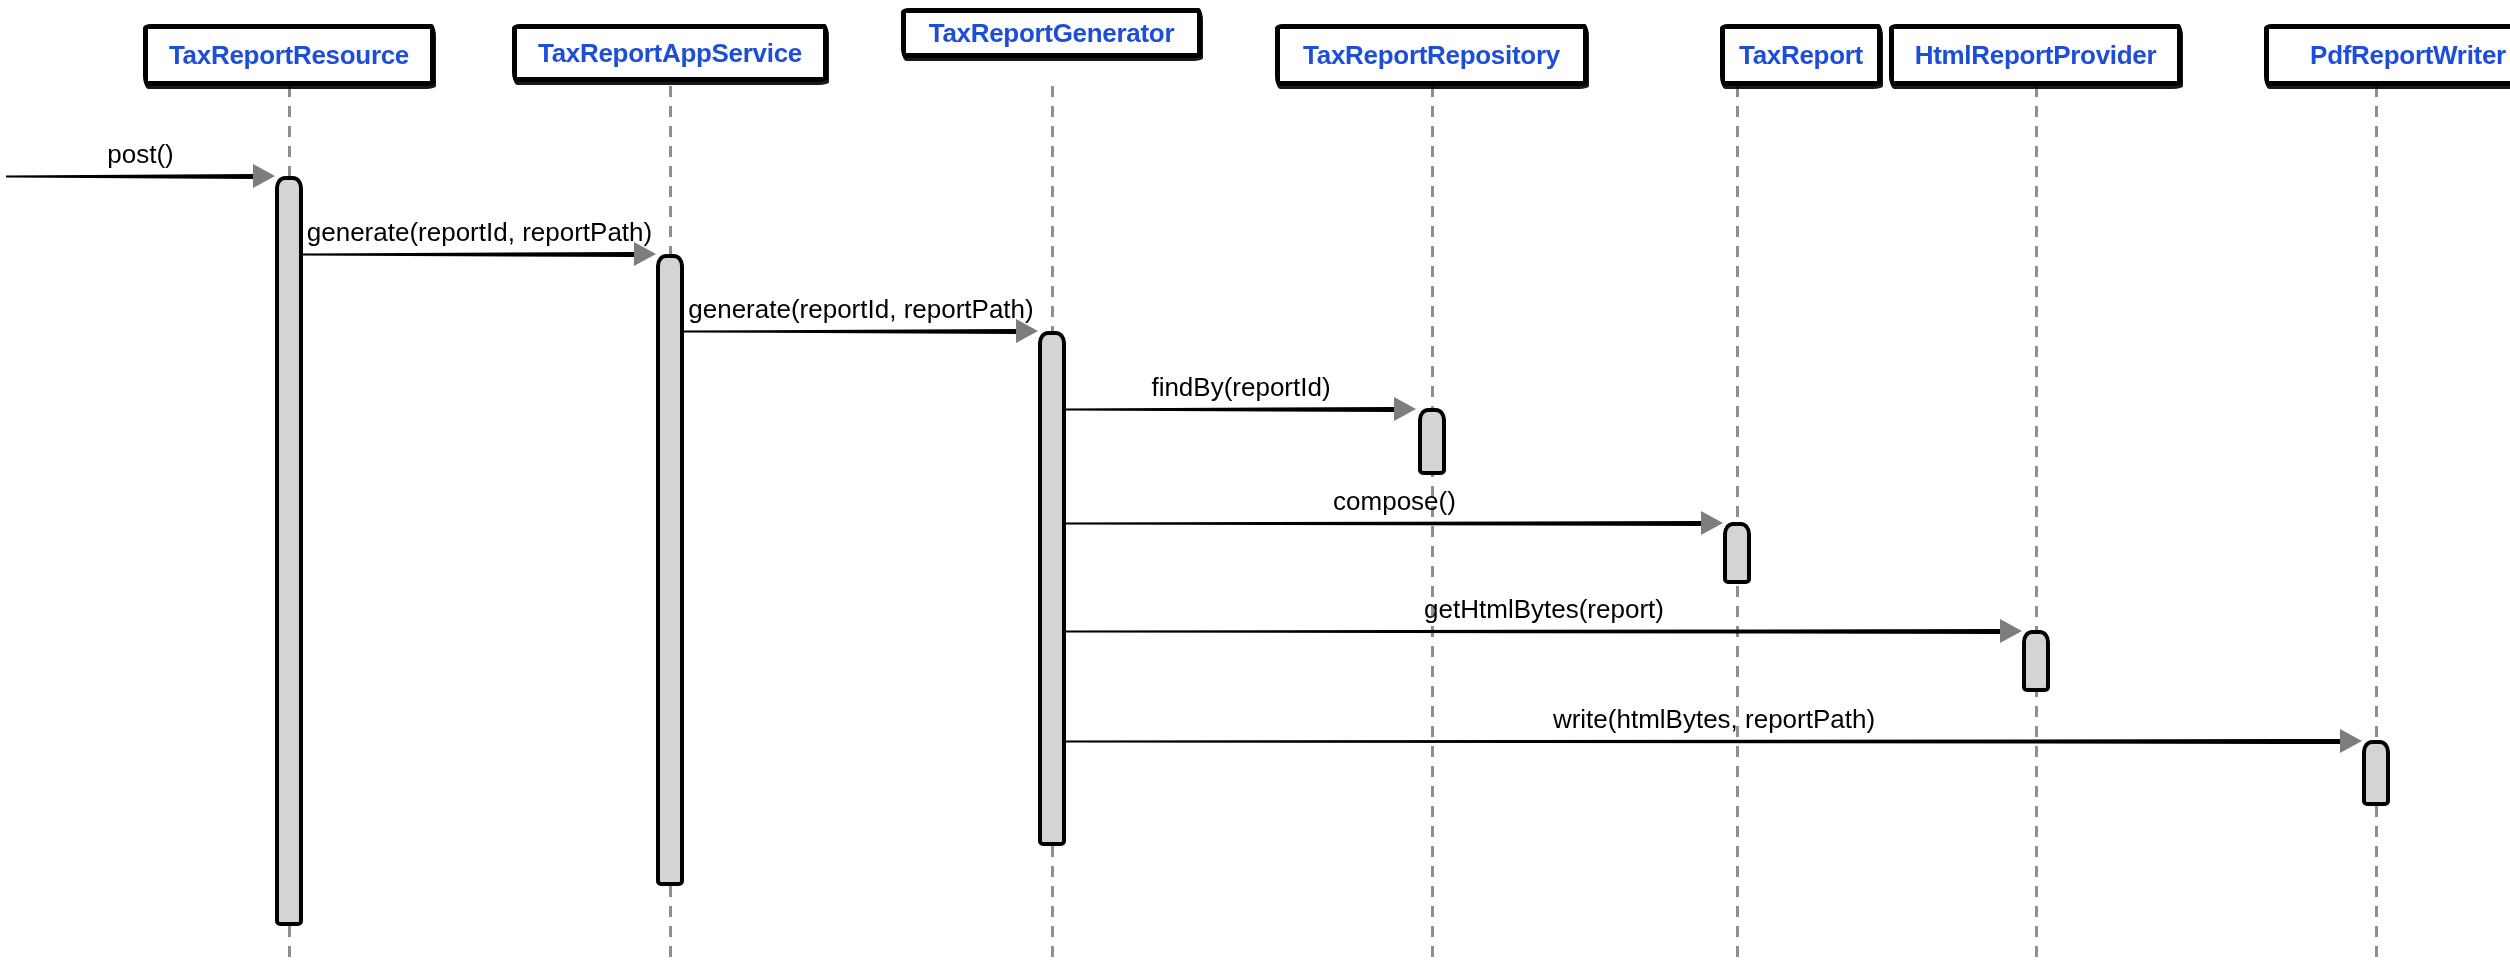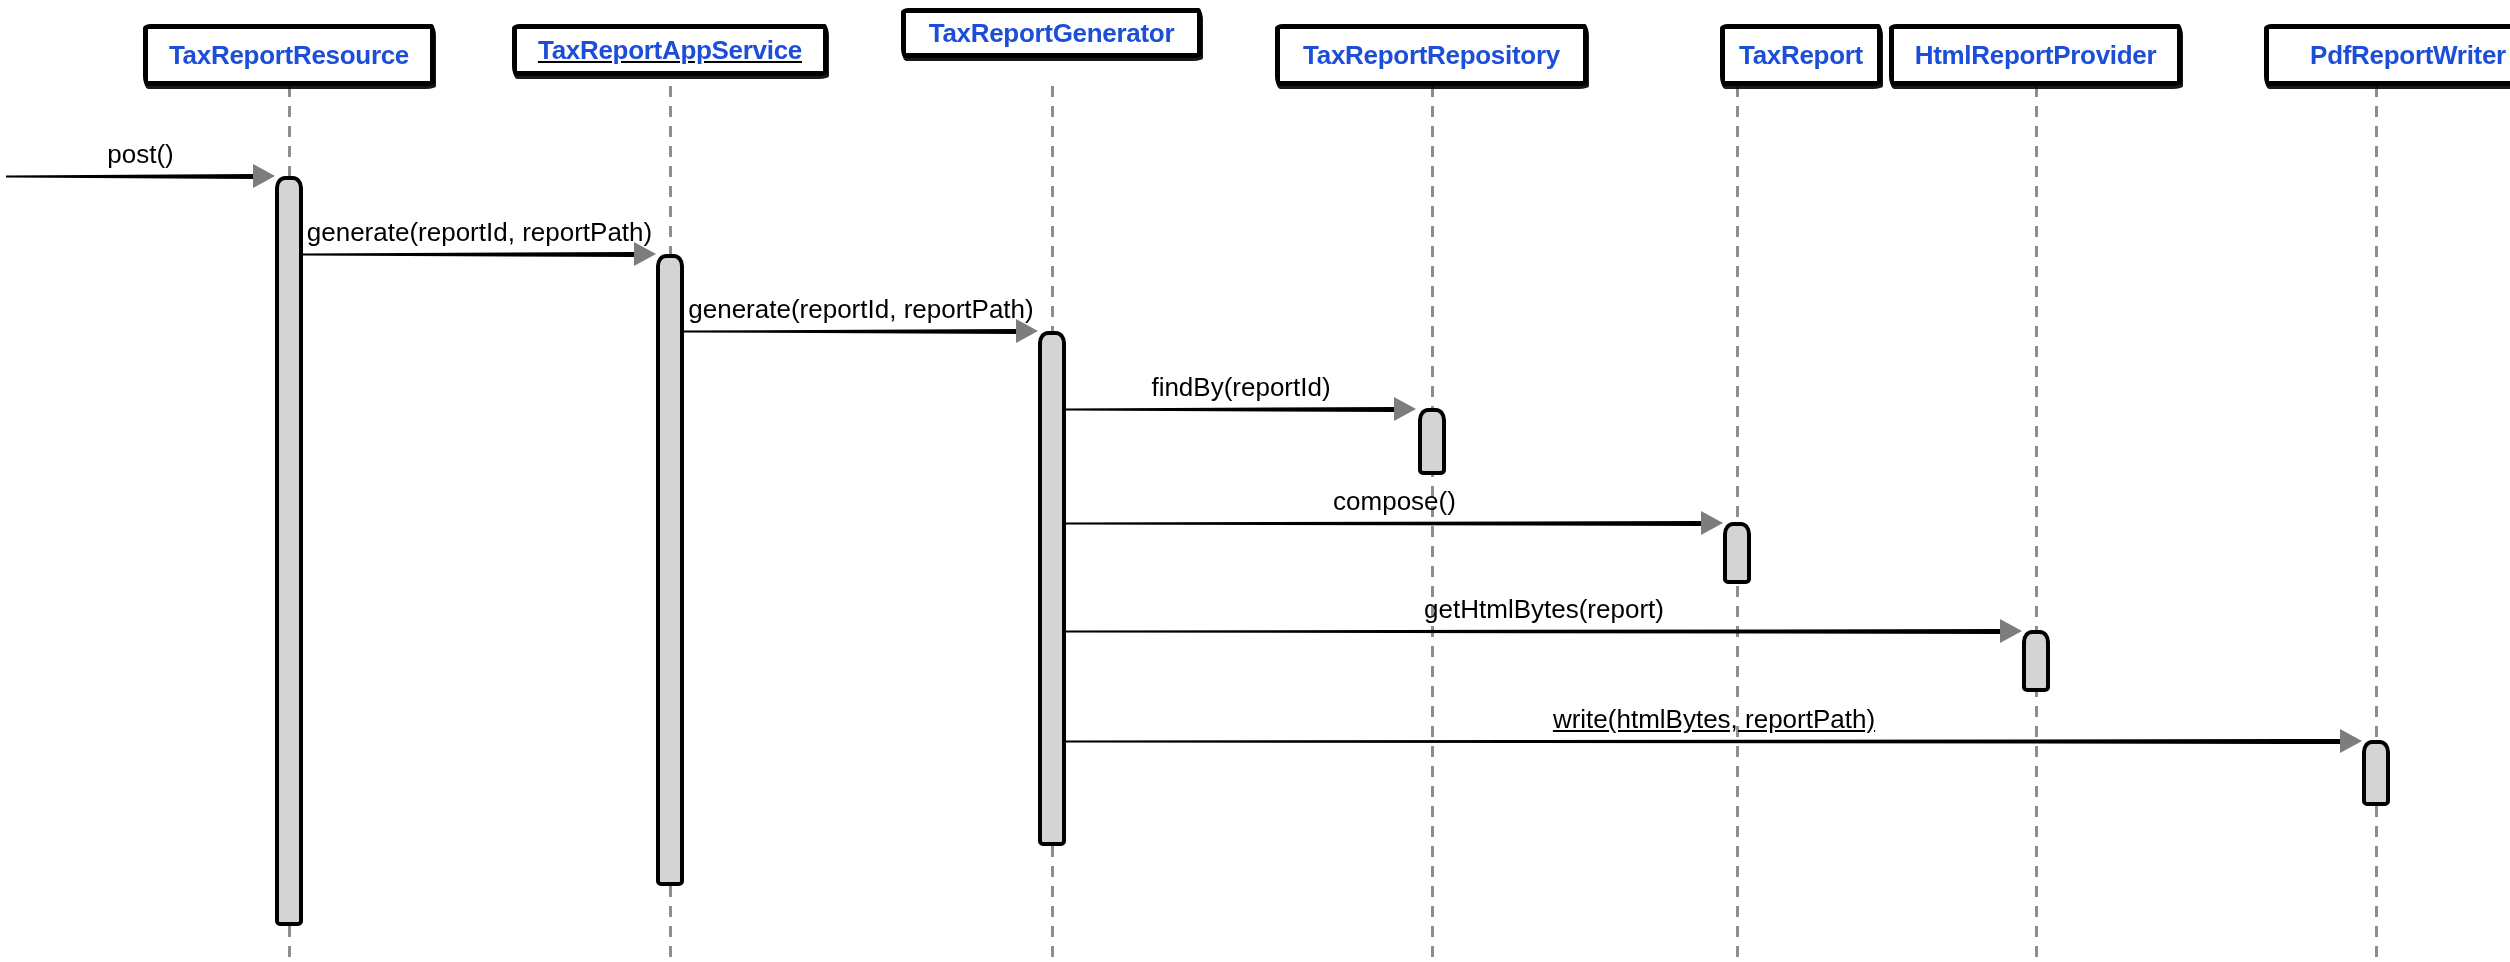--- a/index.html
+++ b/index.html
@@ -86,21 +86,21 @@
     <div class="lifeline" style="position: absolute; left: 288px; top: 86px; height: 876px;"></div>
     <div class="lifeline" style="position: absolute; left: 669px; top: 86px; height: 876px;"></div>
     <div class="lifeline" style="position: absolute; left: 1051px; top: 86px; height: 876px;"></div>
     <div class="lifeline" style="position: absolute; left: 1431px; top: 86px; height: 876px;"></div>
     <div class="lifeline" style="position: absolute; left: 1736px; top: 86px; height: 876px;"></div>
     <div class="lifeline" style="position: absolute; left: 2035px; top: 86px; height: 876px;"></div>
     <div class="lifeline" style="position: absolute; left: 2375px; top: 86px; height: 876px;"></div>
     <div class="pbox" style="left: 143px; top: 24px; width: 292px; height: 62px;">
       <span class="plabel">TaxReportResource</span>
     </div>
-    <div class="pbox" style="left: 512px; top: 24px; width: 316px; height: 52px; text-decoration: underline;">
+    <div class="pbox" style="left: 512px; top: 24px; width: 316px; height: 58px;">
       <span class="plabel">TaxReportAppService</span>
     </div>
     <div class="pbox" style="left: 901px; top: 8px; width: 301px; height: 50px;">
       <span class="plabel">TaxReportGenerator</span>
     </div>
     <div class="pbox" style="left: 1275px; top: 24px; width: 313px; height: 62px;">
       <span class="plabel">TaxReportRepository</span>
     </div>
     <div class="pbox" style="left: 1720px; top: 24px; width: 162px; height: 62px;">
       <span class="plabel">TaxReport</span>
@@ -131,14 +131,14 @@
     <div class="msg-arrowhead" style="left: 1394px; top: 397px;"></div>
     <div class="msg-label" style="left: 1066px; width: 350px; top: 373px;">findBy(reportId)</div>
     <div class="msg-line" style="left: 1066px; top: 521px; width: 637px;"></div>
     <div class="msg-arrowhead" style="left: 1701px; top: 511px;"></div>
     <div class="msg-label" style="left: 1066px; width: 657px; top: 487px;">compose()</div>
     <div class="msg-line" style="left: 1066px; top: 629px; width: 936px;"></div>
     <div class="msg-arrowhead" style="left: 2000px; top: 619px;"></div>
     <div class="msg-label" style="left: 1066px; width: 956px; top: 595px;">getHtmlBytes(report)</div>
     <div class="msg-line" style="left: 1066px; top: 739px; width: 1276px;"></div>
     <div class="msg-arrowhead" style="left: 2340px; top: 729px;"></div>
-    <div class="msg-label" style="left: 1066px; width: 1296px; top: 705px; text-decoration: underline;">write(htmlBytes, reportPath)</div>
+    <div class="msg-label" style="left: 1066px; width: 1296px; top: 705px;">write(htmlBytes, reportPath)</div>
   </div>
 
 </body></html>

